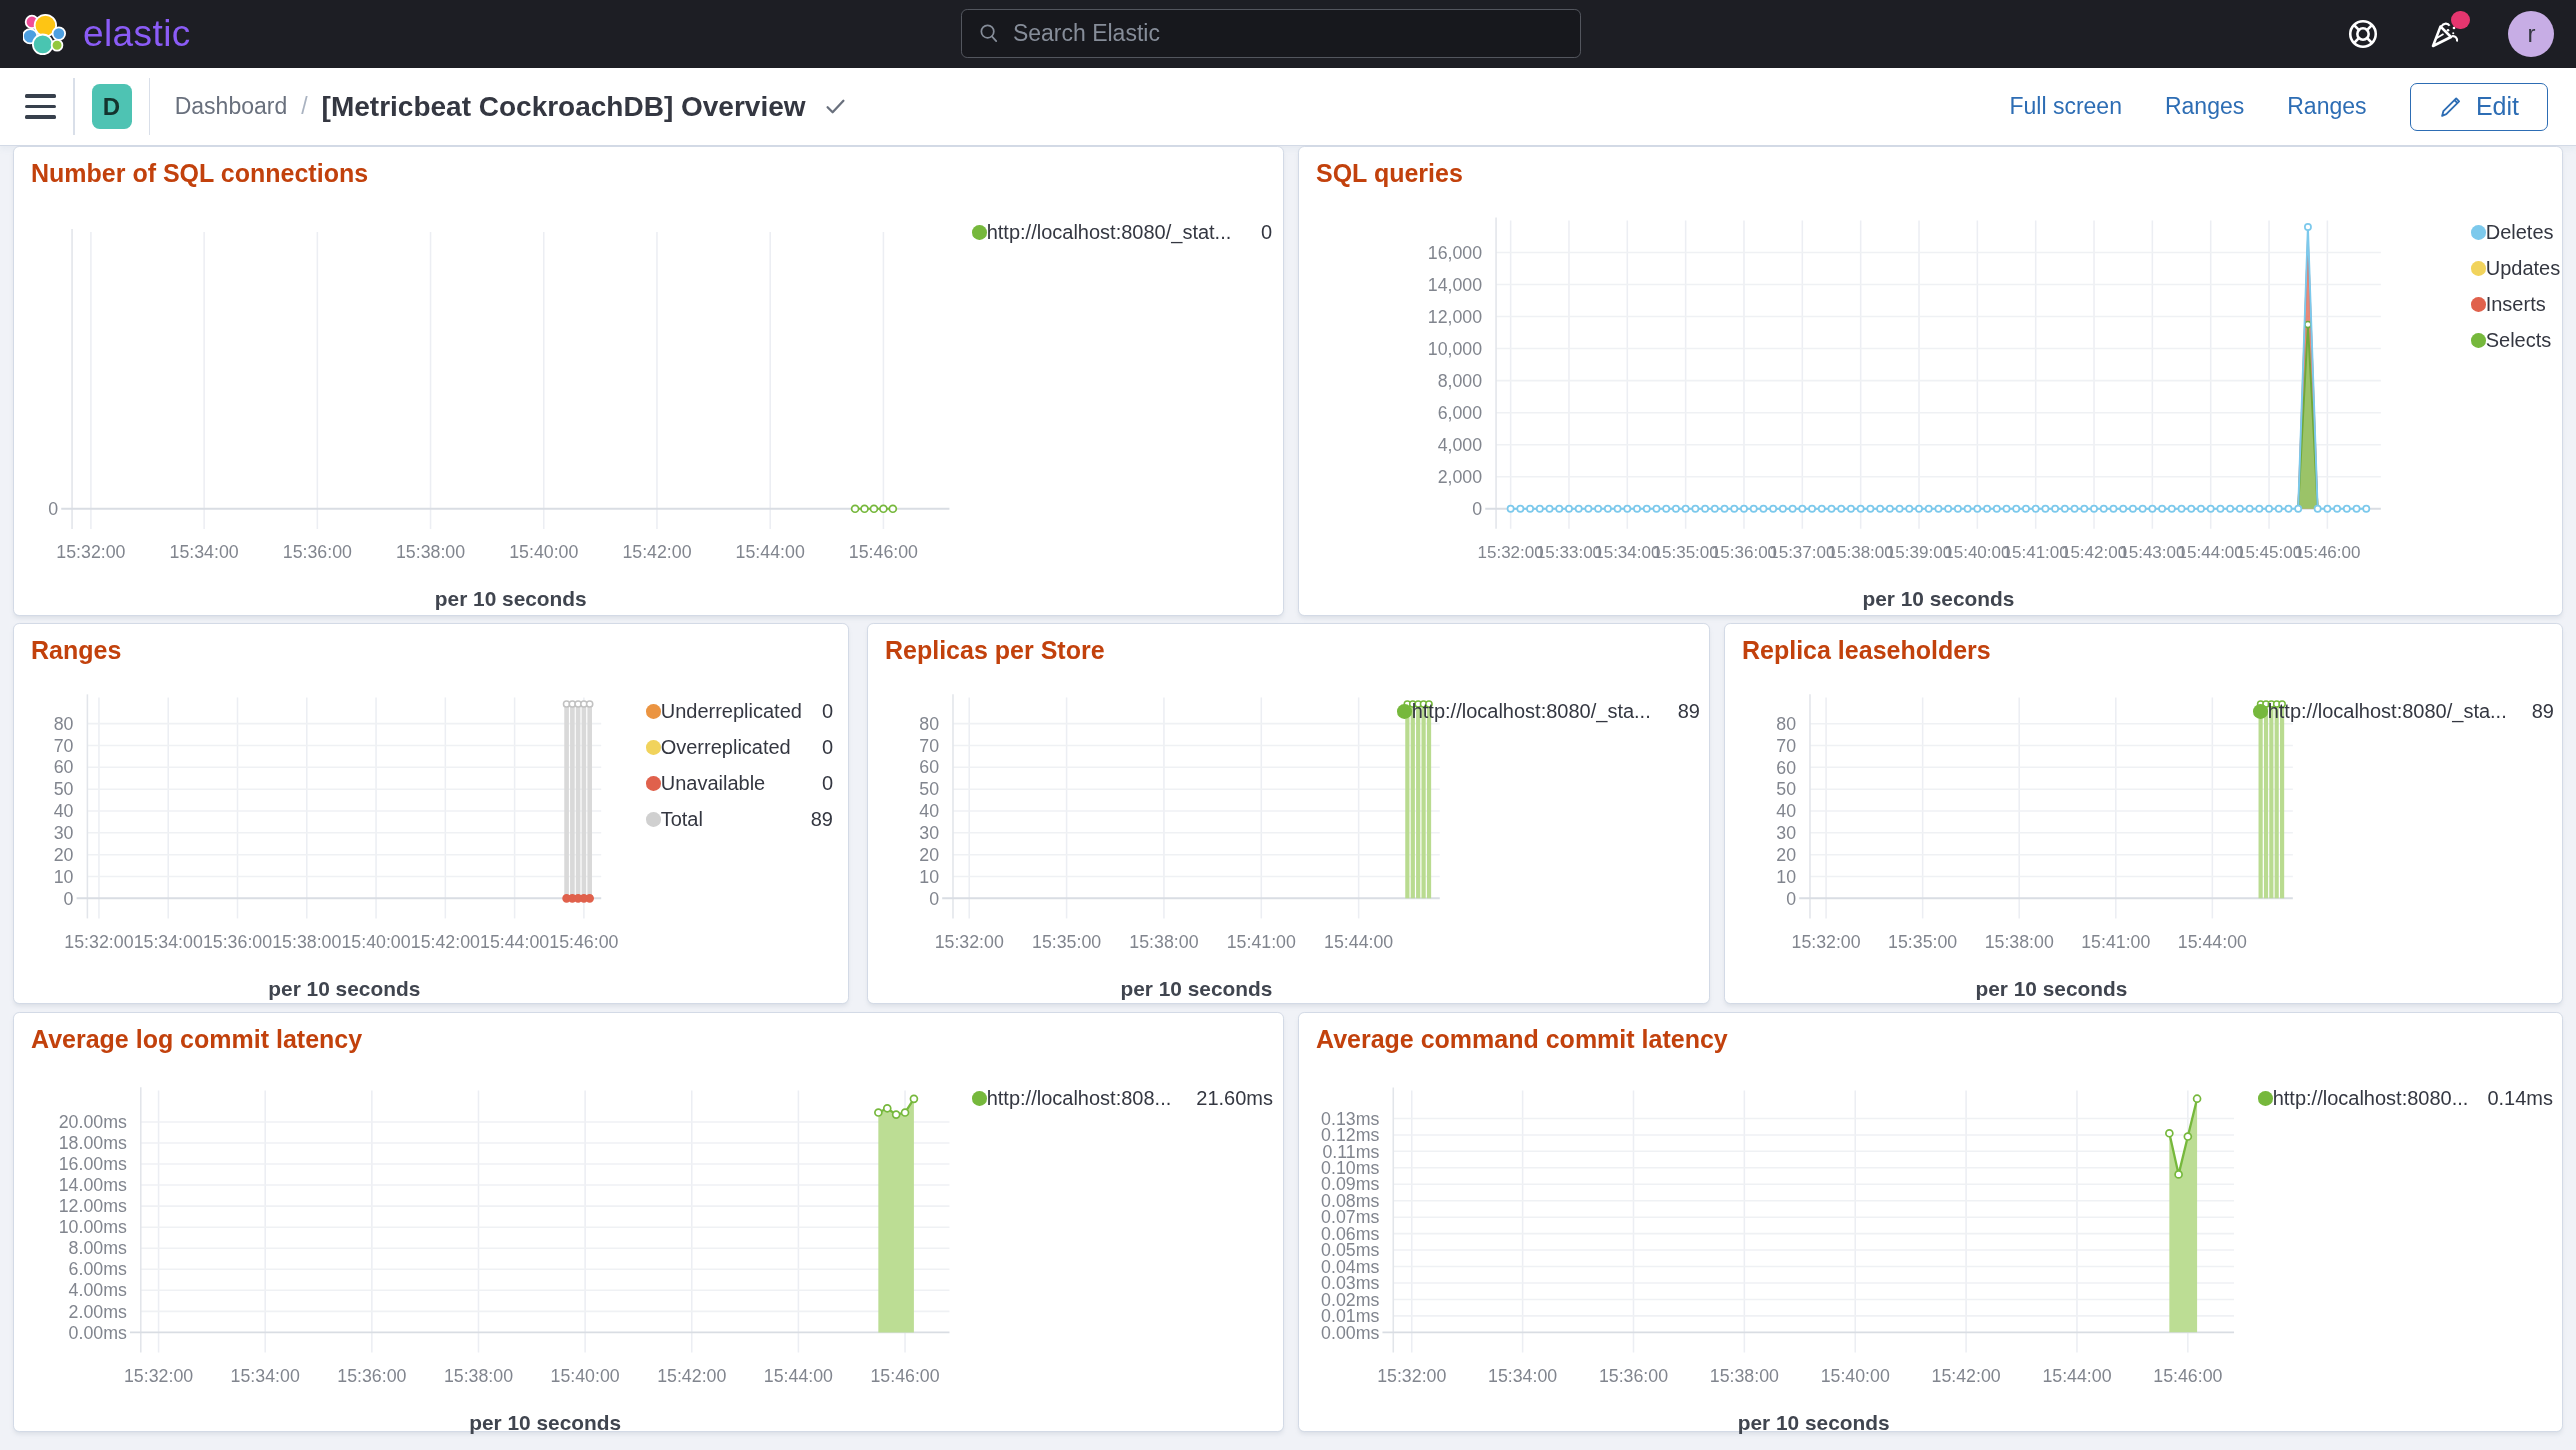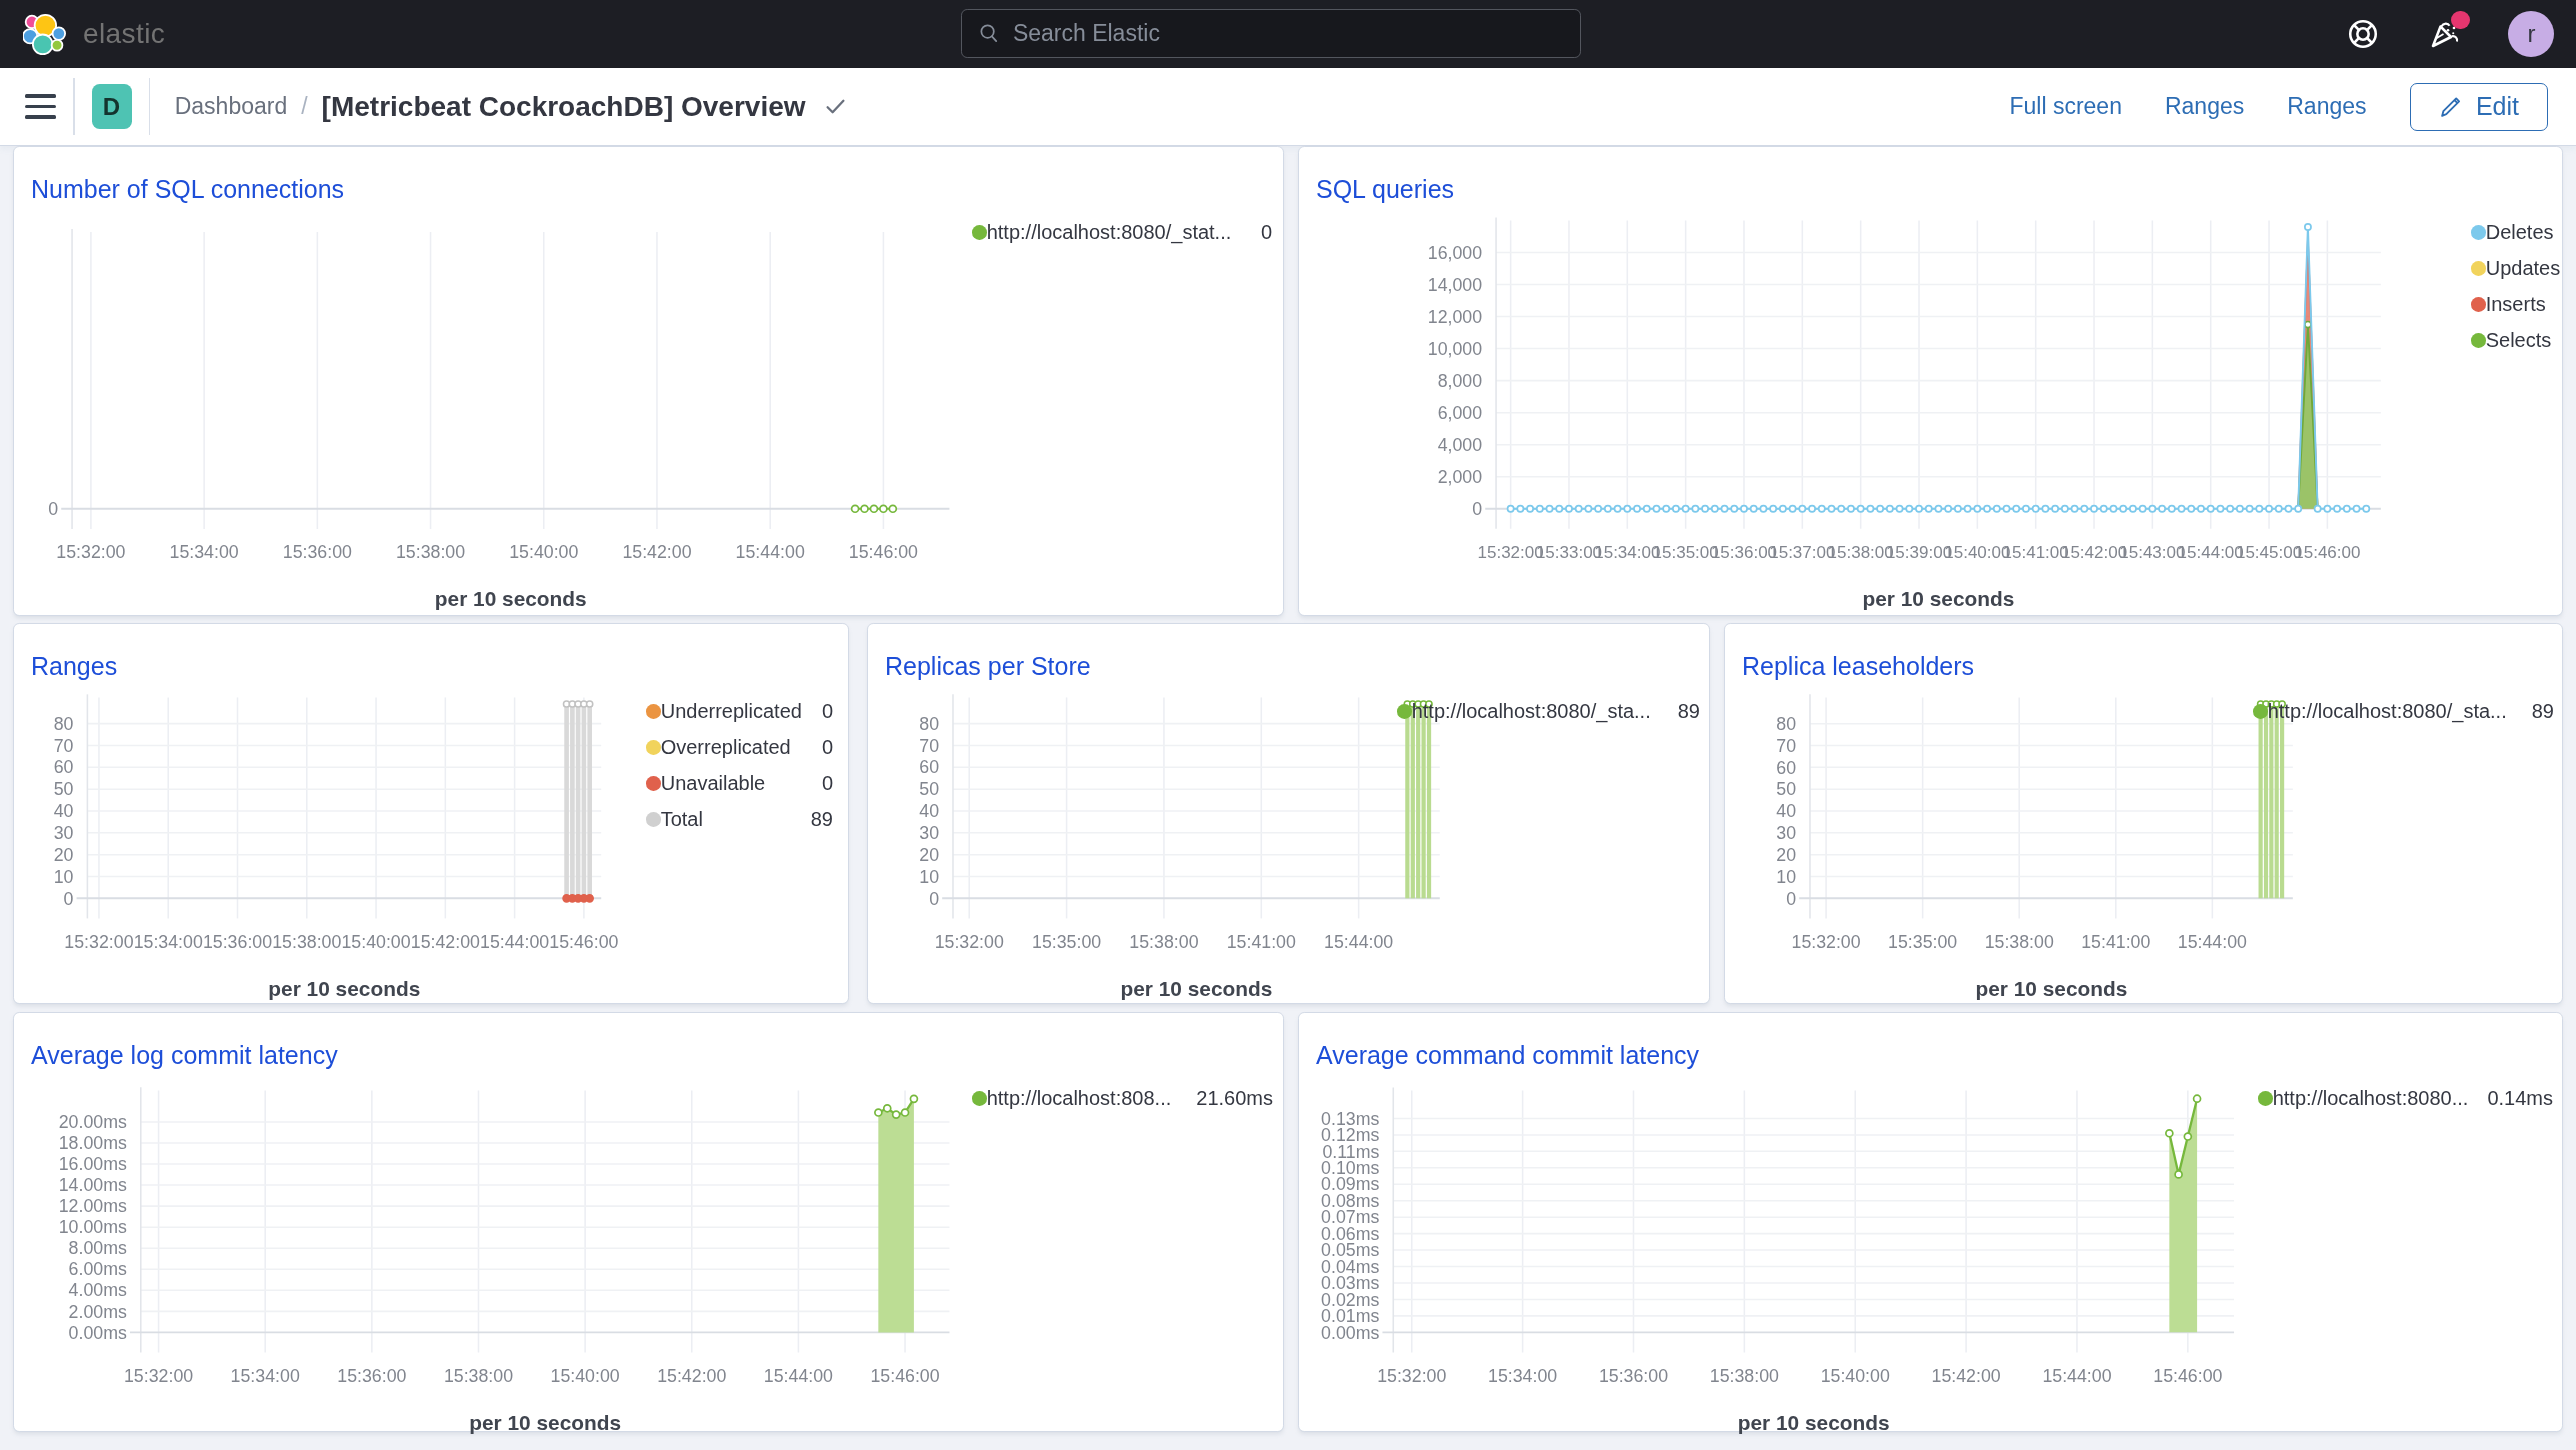--- a/index.html
+++ b/index.html
@@ -4,21 +4,21 @@
 <style>
   * { margin:0; padding:0; box-sizing:border-box; }
   html,body { width:2576px; height:1451px; overflow:hidden; background:#f0f2f7;
     font-family:"Liberation Sans","DejaVu Sans",sans-serif; }
   body { position:relative; }
 
   
   .hdr { position:absolute; left:0; top:0; width:2576px; height:68px; background:#1d1e24;
     display:flex; align-items:center; }
   .logo-wrap { display:flex; align-items:center; gap:17px; margin-left:23px; }
-  .logo-text { color:#737373; font-size:28px; font-weight:400; letter-spacing:0.4px; }
+  .logo-text { color:#8b5cf6; font-size:37px; font-weight:400; letter-spacing:0.4px; }
   .searchbox { position:absolute; left:961px; top:8.5px; width:620px; height:49px;
     background:#17181d; border:1.5px solid #53565e; border-radius:6.2px;
     display:flex; align-items:center; padding:0 15.5px; gap:12.4px; }
   .searchbox input { flex:1; background:transparent; border:none; outline:none;
     color:#f0abfc; font-size:23px; font-family:inherit; }
   .searchbox input::placeholder { color:#868d99; }
   .hdr-right { position:absolute; right:21.6px; top:0; height:68px; display:flex; align-items:center; gap:45px; }
   .hicon { background:none; border:none; cursor:pointer; position:relative; width:37px; height:37px;
     display:flex; align-items:center; justify-content:center; }
   .notif-dot { position:absolute; right:-6.2px; top:-4.6px; width:18.5px; height:18.5px; border-radius:50%; background:#e5366f; }
@@ -42,21 +42,21 @@
   .check { margin-left:4.6px; }
   .nav-right { margin-left:auto; display:flex; align-items:center; gap:43px; padding-right:28px; }
   .tlink { background:none; border:none; cursor:pointer; color:#2d6db4; font-size:23px; font-family:inherit; }
   .edit-btn { display:flex; align-items:center; gap:12.4px; height:48px; padding:0 28px;
     border:1.5px solid #2d6db4; border-radius:7px; background:#fff; color:#2d6db4;
     font-size:25px; font-weight:500; cursor:pointer; font-family:inherit; }
 
   
   .panel { position:absolute; background:#fff; border:0.8px solid #d3dae6; border-radius:6.2px;
     box-shadow:0 3.1px 4.6px -1.5px rgba(152,162,179,0.25); }
-  .panel h3 { position:absolute; left:17px; top:28px; font-size:25px; font-weight:400; color:#1d4ed8; }
+  .panel h3 { position:absolute; left:17px; top:12px; font-size:25px; font-weight:700; color:#c2410c; }
   .panel svg { position:absolute; left:0; top:0; overflow:visible; font-family:inherit; }
   .p0 { left:13px;  top:146px;  width:1271px; height:470px; }
   .p1 { left:1298px; top:146px; width:1265px; height:470px; }
   .p2 { left:13px;  top:623px;  width:836px; height:381px; }
   .p3 { left:867px; top:623px; width:843px; height:381px; }
   .p4 { left:1724px; top:623px; width:839px; height:381px; }
   .p5 { left:13px;  top:1012px; width:1271px; height:420px; }
   .p6 { left:1298px; top:1012px; width:1265px; height:420px; }
 
   .legend { position:absolute; }

